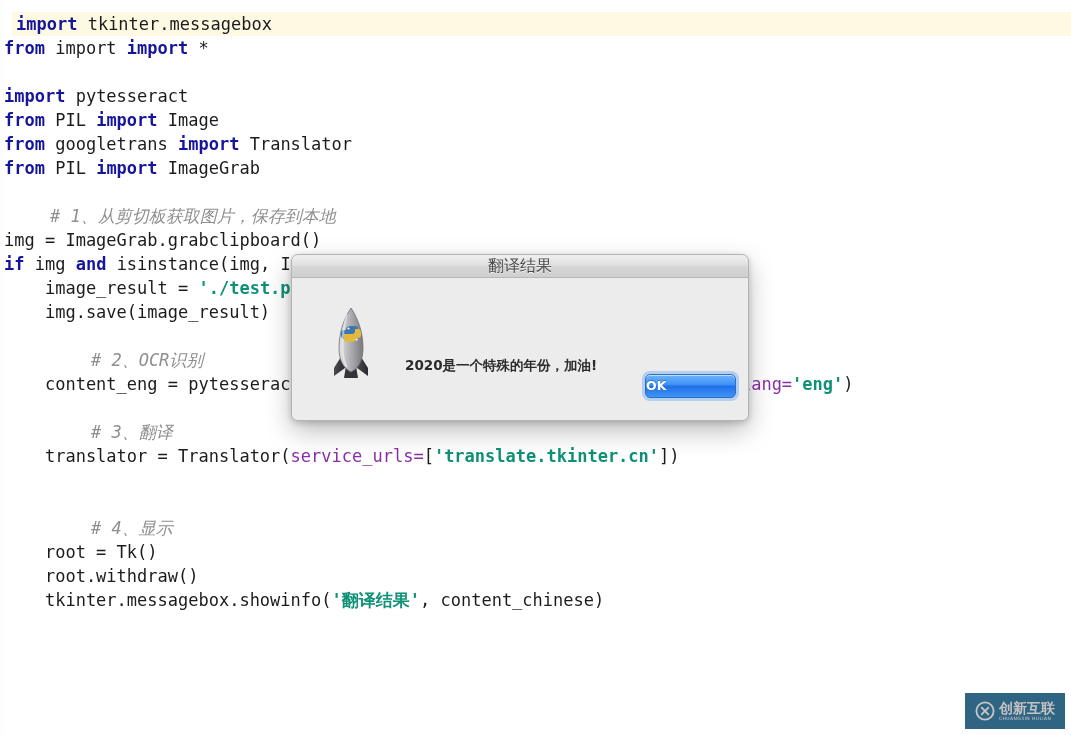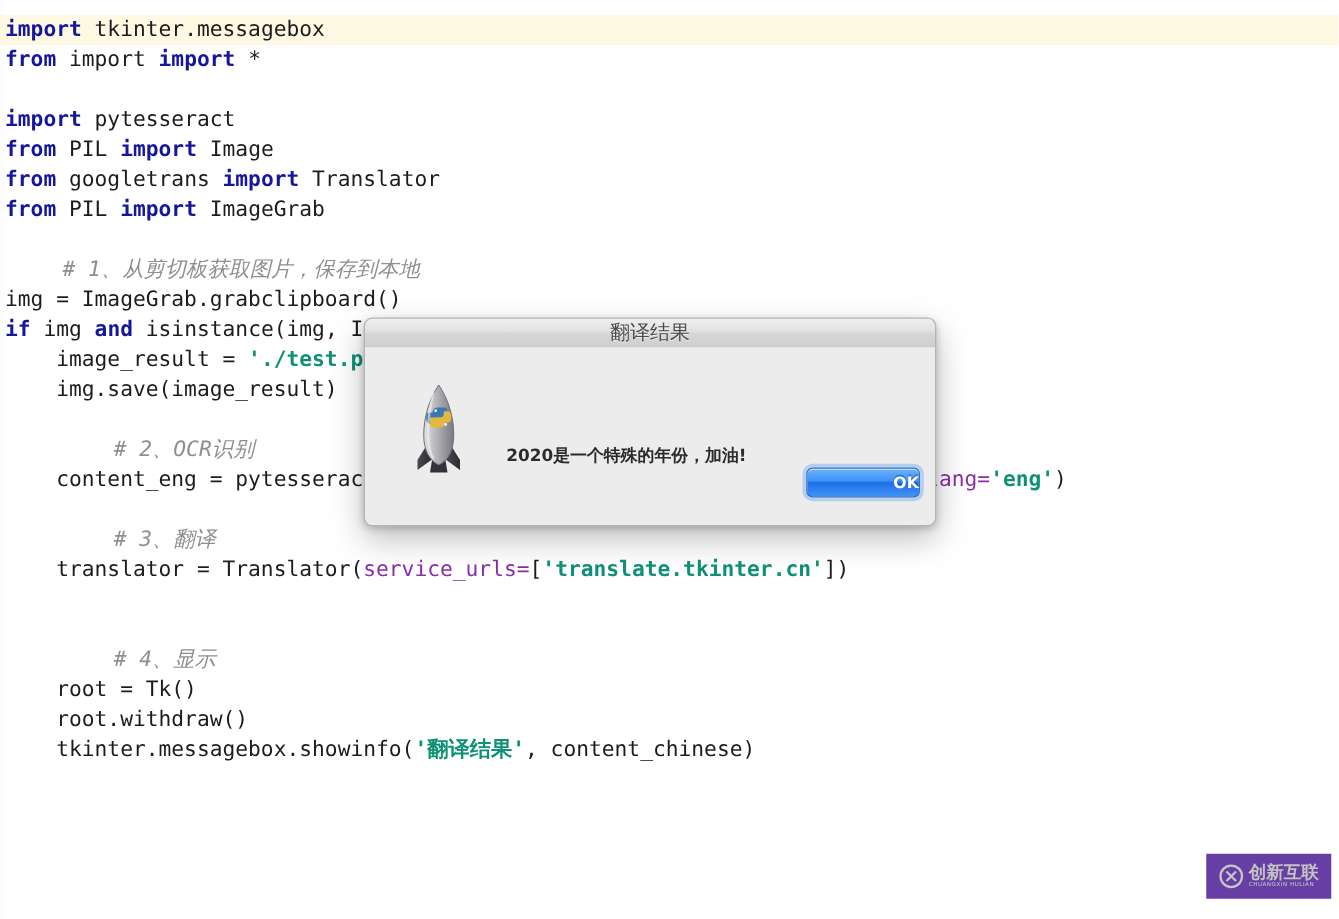--- a/index.html
+++ b/index.html
@@ -44,20 +44,21 @@
     line-height: 24px;
     font-size: 17px;
     font-family: "DejaVu Sans Mono", monospace;
     white-space: pre;
     color: #1c1c1c;
     padding-left: 4px;
     letter-spacing: 0px;
   }
   .cline.current {
     background: #fdf9e3;
+    margin-left: 12px;
   }
 
   
   .kw    { color: #16169c; font-weight: bold; }
   .plain { color: #1c1c1c; }
   .cmt   { color: #8f8f8f; font-style: italic; margin-left: 46px; }
   .str   { color: #0f9177; font-weight: bold; }
   .arg   { color: #8a2fa8; }
 
   
@@ -117,34 +118,34 @@
     width: 89px;
     height: 22px;
     border-radius: 5px;
     background: linear-gradient(to bottom, #6fb4fb 0%, #3d90f7 45%, #1f6fe8 50%, #3f94f6 100%);
     border: 1px solid #2a6fc4;
     box-shadow: inset 0 1px 0 rgba(255,255,255,0.55), 0 0 0 3px rgba(110,170,245,0.45);
     color: #ffffff;
     font-family: "DejaVu Sans", sans-serif;
     font-size: 12.5px;
     font-weight: bold;
-    text-align: right;
+    text-align: left;
     line-height: 22px;
     cursor: default;
     text-shadow: 0 -1px 0 rgba(0,0,0,0.25);
   }
 
   
   #watermark {
     position: absolute;
     right: 6px;
-    bottom: 16px;
+    bottom: 6px;
     width: 100px;
     height: 36px;
-    background: #4c1d95;
+    background: #0c4a6e;
     display: flex;
     align-items: center;
     justify-content: center;
     opacity: 0.85;
   }
   #wm-inner {
     display: flex;
     align-items: center;
     gap: 4px;
   }

